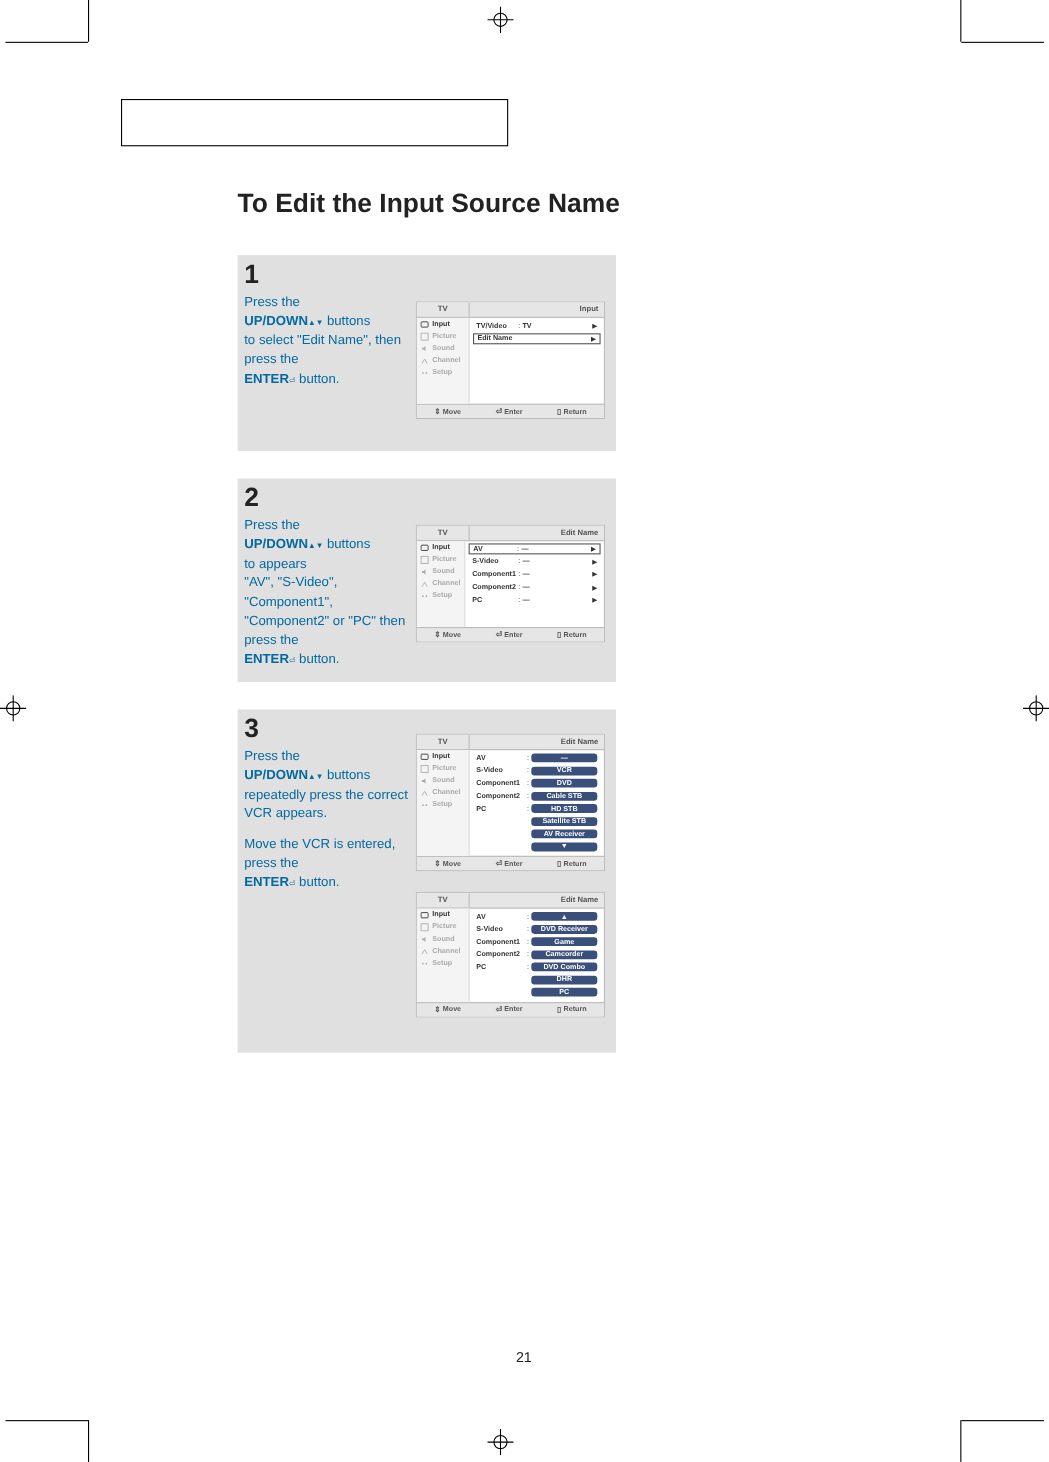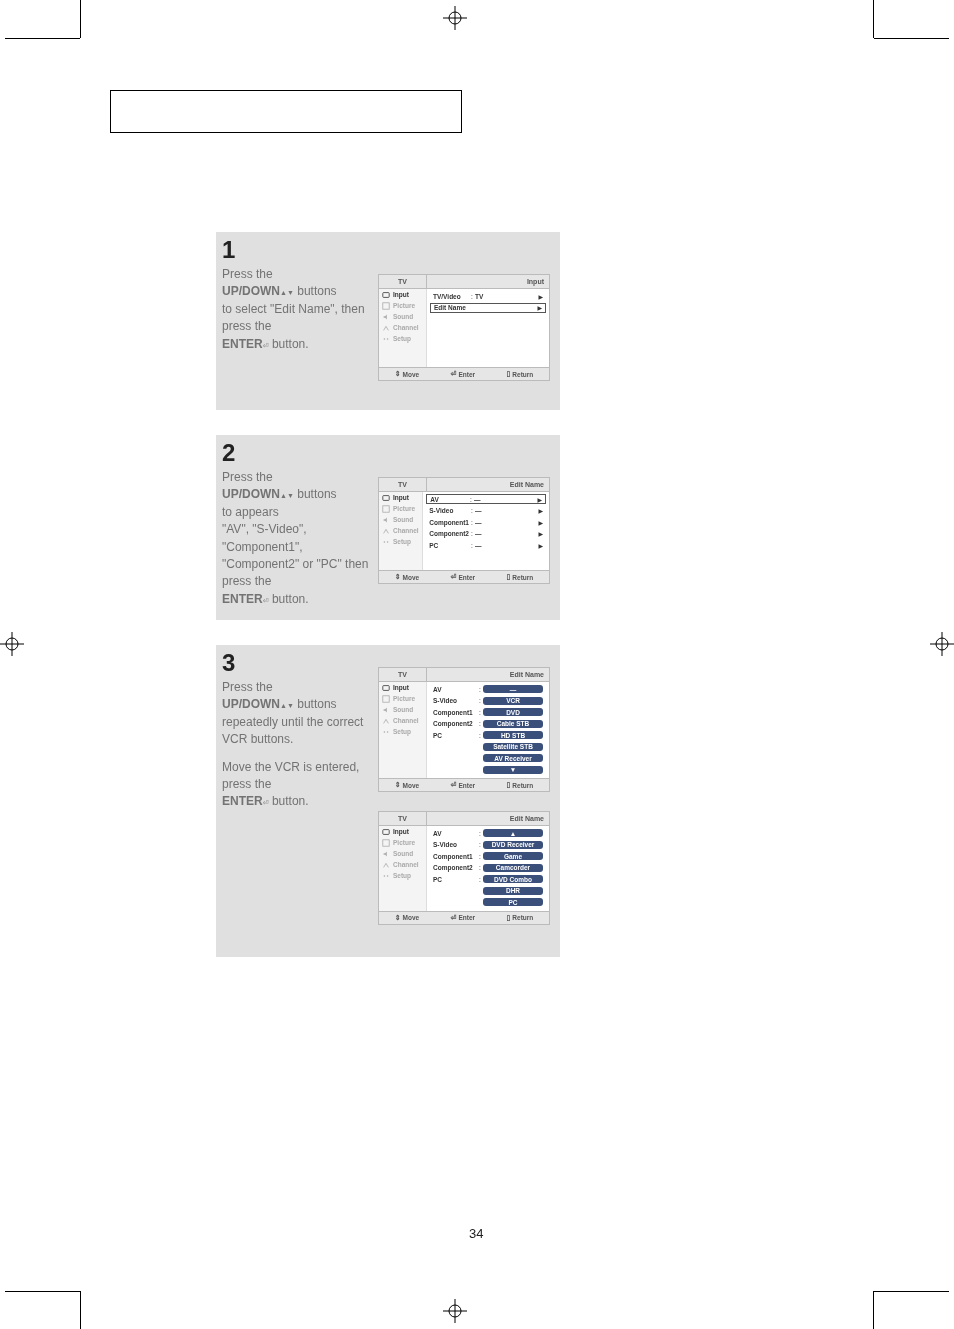--- a/index.html
+++ b/index.html
@@ -41,21 +41,21 @@
   .step-num {
     position: absolute;
     font-size: 24px;
     font-weight: bold;
     color: #222;
   }
   .step-text {
     position: absolute;
     font-size: 12px;
     line-height: 1.45;
-    color: #737373;
+    color: #0369a1;
     width: 155px;
   }
   .b { font-weight: bold; }
   .pagenum {
     position: absolute;
     font-size: 13px;
     color: #222;
   }
   
   .osd {
@@ -182,20 +182,21 @@
   <div class="reg-target" style="right:0px; top:632px;">
     <svg viewBox="0 0 24 24">
         <circle cx="12" cy="12" r="6" fill="none" stroke="#000"></circle>
         <line x1="0" y1="12" x2="24" y2="12" stroke="#000"></line>
         <line x1="12" y1="0" x2="12" y2="24" stroke="#000"></line>
       </svg>
   </div>
 
   <div class="boxed-blank" style="left:110px; top:90px; width:352px; height:43px;"></div>
 
+  <div class="title" style="left:216px; top:172px;">To Edit the Input Source Name</div>
 
   <div class="step-block" style="left:216px; top:232px; width:344px; height:178px;">
     <div class="step-num" style="left:6px; top:4px;">1</div>
     <div class="step-text" style="left:6px; top:34px;">
       <span>Press the</span><br>
       <span class="b">UP/DOWN</span><span class="tri-up"></span><span class="tri-dn"></span><span> buttons</span><br>
       <span>to select "Edit Name", then press the</span><br>
       <span class="b">ENTER</span><span class="glyph">⏎</span><span> button.</span>
     </div>
 
@@ -365,21 +366,21 @@
           </div>
       </div>
     </div>
   </div>
 
   <div class="step-block" style="left:216px; top:645px; width:344px; height:312px;">
     <div class="step-num" style="left:6px; top:4px;">3</div>
     <div class="step-text" style="left:6px; top:34px;">
       <span>Press the</span><br>
       <span class="b">UP/DOWN</span><span class="tri-up"></span><span class="tri-dn"></span><span> buttons</span><br>
-      <span>repeatedly until the correct VCR buttons.</span>
+      <span>repeatedly press the correct VCR appears.</span>
       <div style="height:10px"></div>
       <span>Move the VCR is entered, press the</span><br>
       <span class="b">ENTER</span><span class="glyph">⏎</span><span> button.</span>
     </div>
 
     <div class="osd" style="left:162px; top:22px; width:172px;">
       <div class="osd-head">
         <div class="osd-head-l">TV</div>
         <div class="osd-head-r">Edit Name</div>
       </div>
@@ -563,14 +564,14 @@
             <span>Enter</span>
           </div>
         <div class="fitem">
             <span class="glyph">▯</span>
             <span>Return</span>
           </div>
       </div>
     </div>
   </div>
 
-  <div class="pagenum" style="left:469px; top:1226px;">34</div>
+  <div class="pagenum" style="left:469px; top:1226px;">21</div>
 </div>
 
 </body></html>

